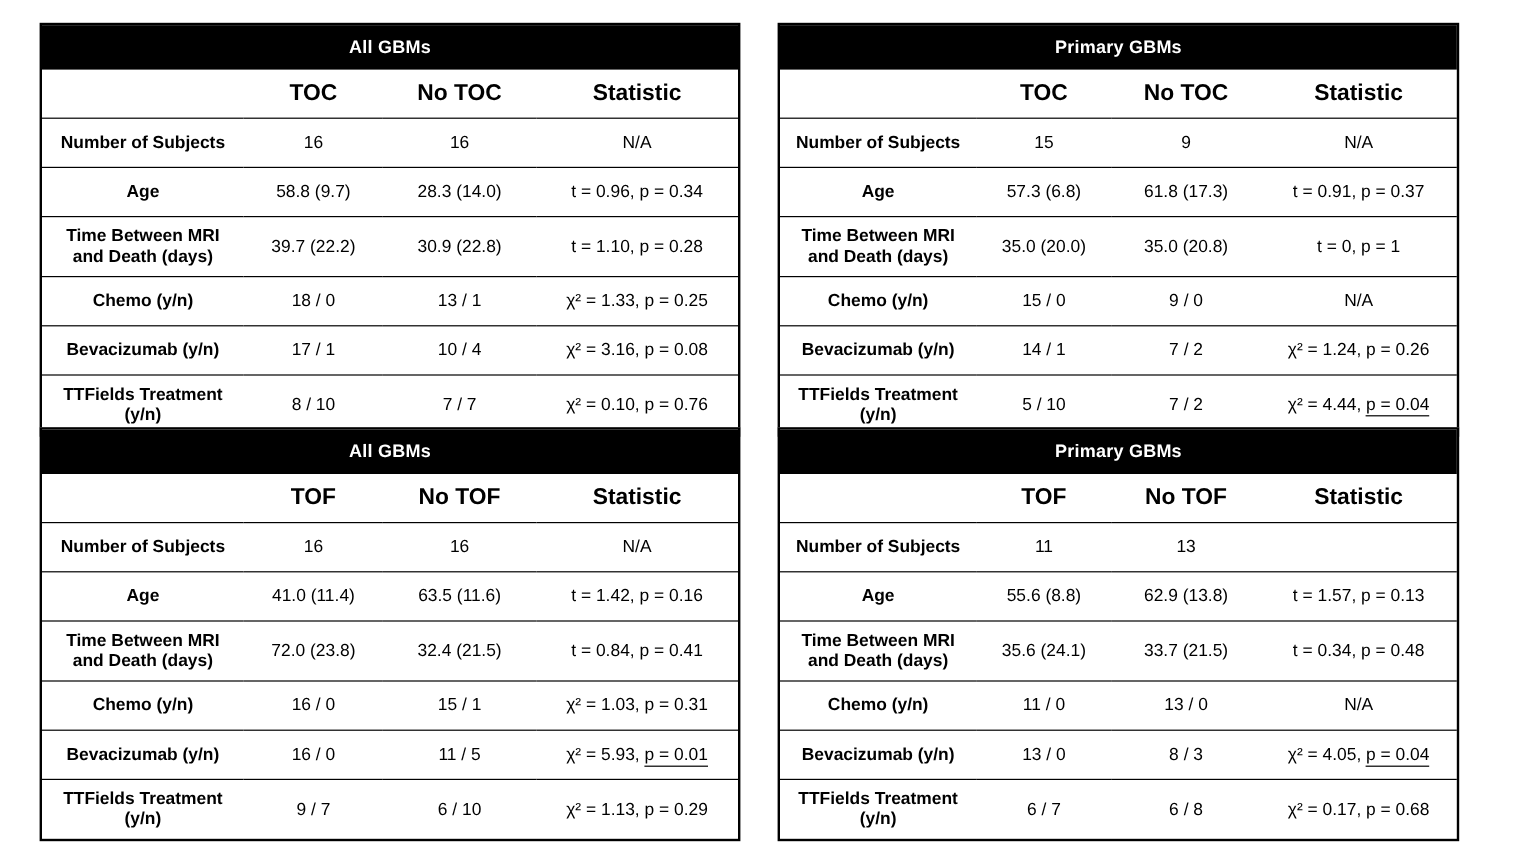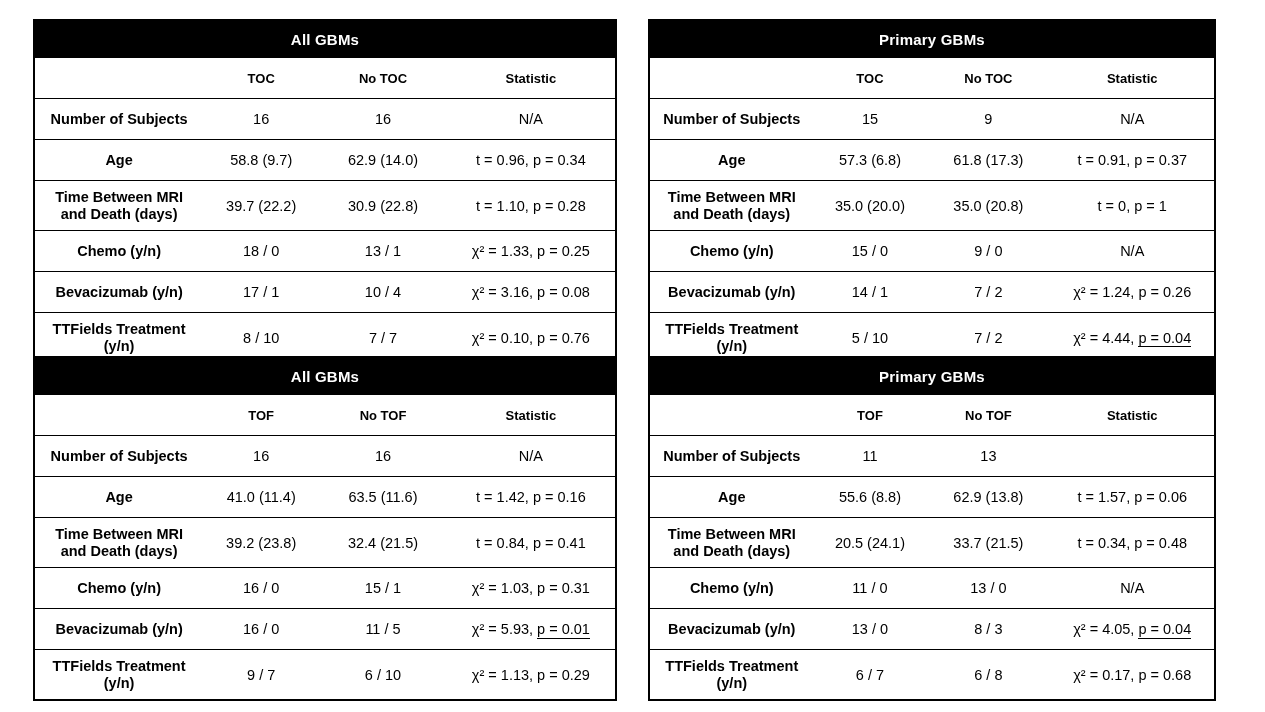--- a/index.html
+++ b/index.html
@@ -43,21 +43,21 @@
   table.grid td {
     text-align: center;
     vertical-align: middle;
     font-size: 14.5px;
     padding: 2px 6px;
     overflow: hidden;
   }
   tr.colhdr td {
     font-weight: bold;
     height: 36px;
-    font-size: 13px;
+    font-size: 19px;
   }
   tr.datarow td {
     border-top: 1.5px solid #000000;
     height: 36px;
   }
   tr.datarow.tall td {
     height: 45px;
   }
   td.rowlabel {
     font-weight: bold;
@@ -98,21 +98,21 @@
         </tr>
         <tr class="datarow">
           <td class="rowlabel">Number of Subjects</td>
           <td>16</td>
           <td>16</td>
           <td><span>N/A</span></td>
         </tr>
         <tr class="datarow">
           <td class="rowlabel">Age</td>
           <td>58.8 (9.7)</td>
-          <td>62.9 (14.0)</td>
+          <td>28.3 (14.0)</td>
           <td><span>t = 0.96, p = 0.34</span></td>
         </tr>
         <tr class="datarow tall">
           <td class="rowlabel">Time Between MRI and Death (days)</td>
           <td>39.7 (22.2)</td>
           <td>30.9 (22.8)</td>
           <td><span>t = 1.10, p = 0.28</span></td>
         </tr>
         <tr class="datarow">
           <td class="rowlabel">Chemo (y/n)</td>
@@ -215,21 +215,21 @@
           <td><span>N/A</span></td>
         </tr>
         <tr class="datarow">
           <td class="rowlabel">Age</td>
           <td>41.0 (11.4)</td>
           <td>63.5 (11.6)</td>
           <td><span>t = 1.42, p = 0.16</span></td>
         </tr>
         <tr class="datarow tall">
           <td class="rowlabel">Time Between MRI and Death (days)</td>
-          <td>39.2 (23.8)</td>
+          <td>72.0 (23.8)</td>
           <td>32.4 (21.5)</td>
           <td><span>t = 0.84, p = 0.41</span></td>
         </tr>
         <tr class="datarow">
           <td class="rowlabel">Chemo (y/n)</td>
           <td>16 / 0</td>
           <td>15 / 1</td>
           <td><span>χ² = 1.03, p = 0.31</span></td>
         </tr>
         <tr class="datarow">
@@ -267,25 +267,25 @@
         <tr class="datarow">
           <td class="rowlabel">Number of Subjects</td>
           <td>11</td>
           <td>13</td>
           <td><span></span></td>
         </tr>
         <tr class="datarow">
           <td class="rowlabel">Age</td>
           <td>55.6 (8.8)</td>
           <td>62.9 (13.8)</td>
-          <td><span>t = 1.57,  p = 0.06</span></td>
+          <td><span>t = 1.57,  p = 0.13</span></td>
         </tr>
         <tr class="datarow tall">
           <td class="rowlabel">Time Between MRI and Death (days)</td>
-          <td>20.5 (24.1)</td>
+          <td>35.6 (24.1)</td>
           <td>33.7 (21.5)</td>
           <td><span>t = 0.34, p = 0.48</span></td>
         </tr>
         <tr class="datarow">
           <td class="rowlabel">Chemo (y/n)</td>
           <td>11 / 0</td>
           <td>13 / 0</td>
           <td><span>N/A</span></td>
         </tr>
         <tr class="datarow">

